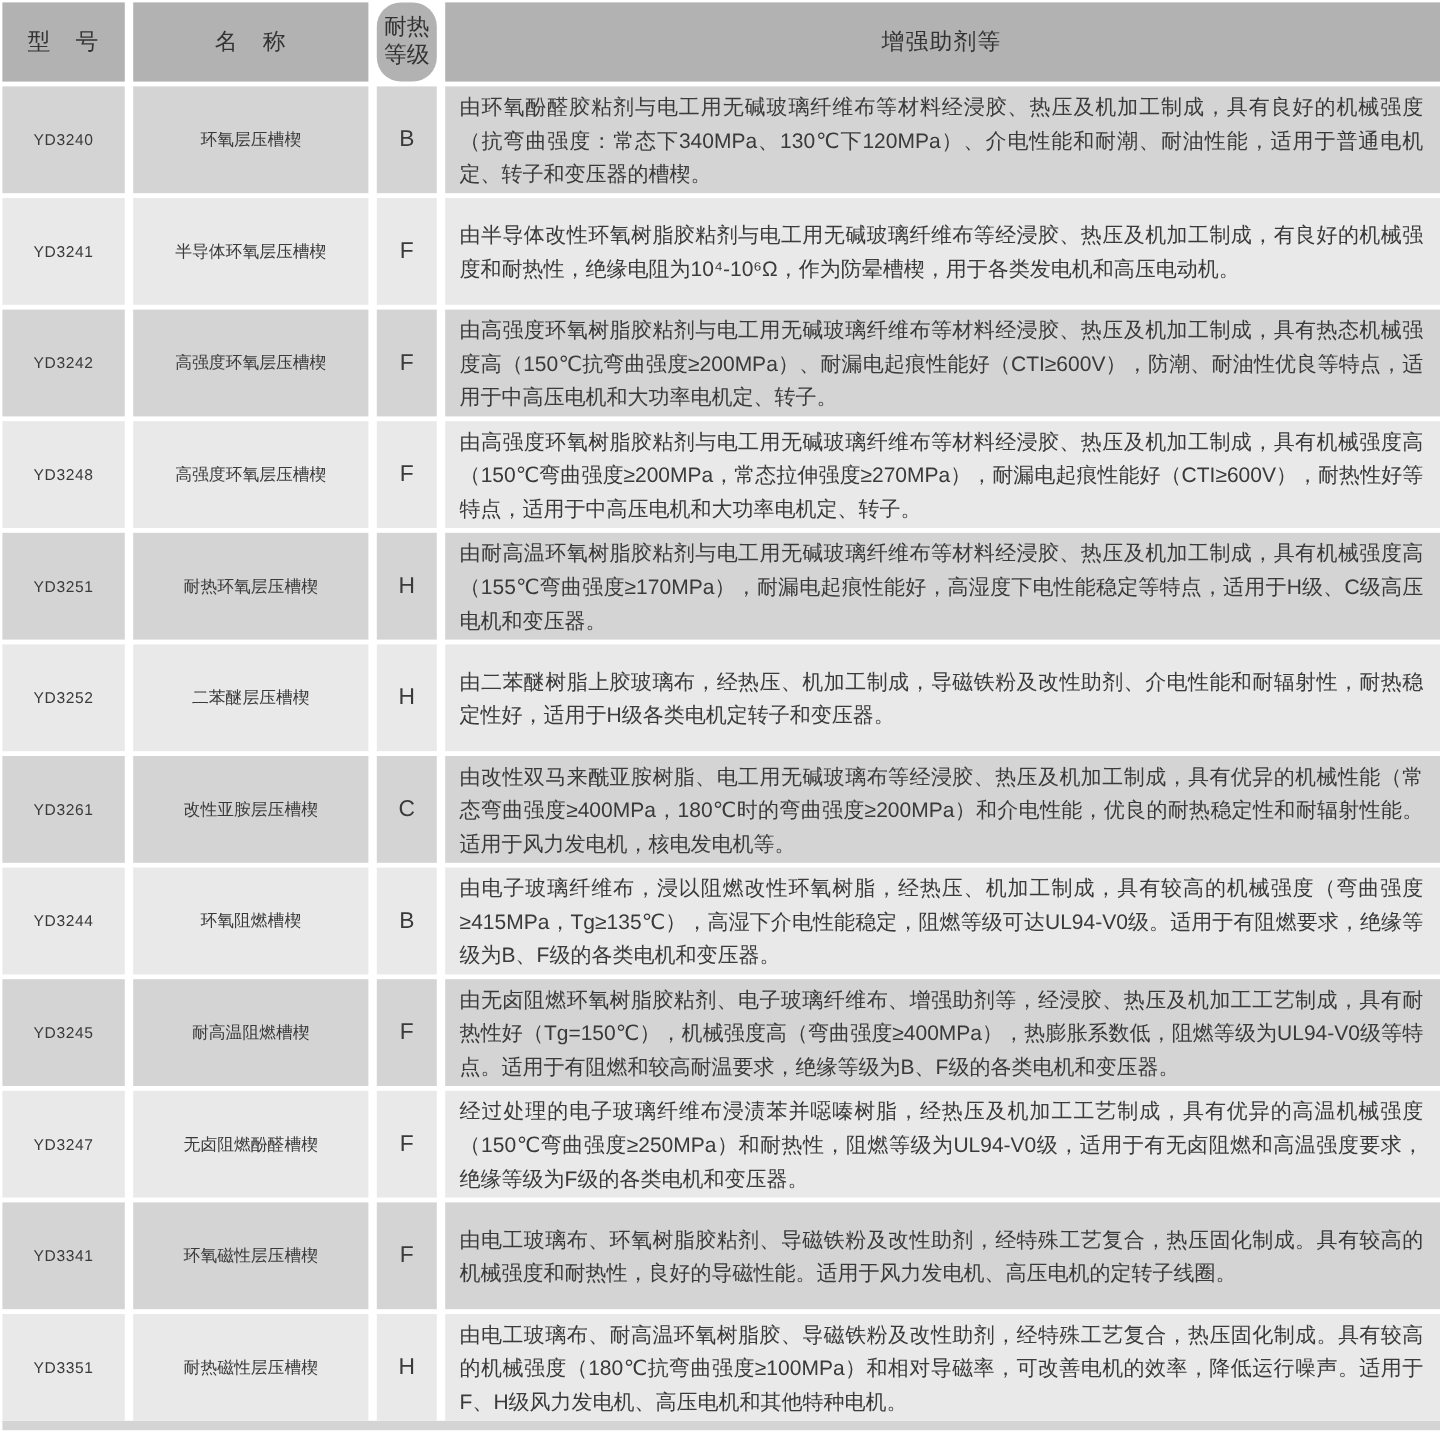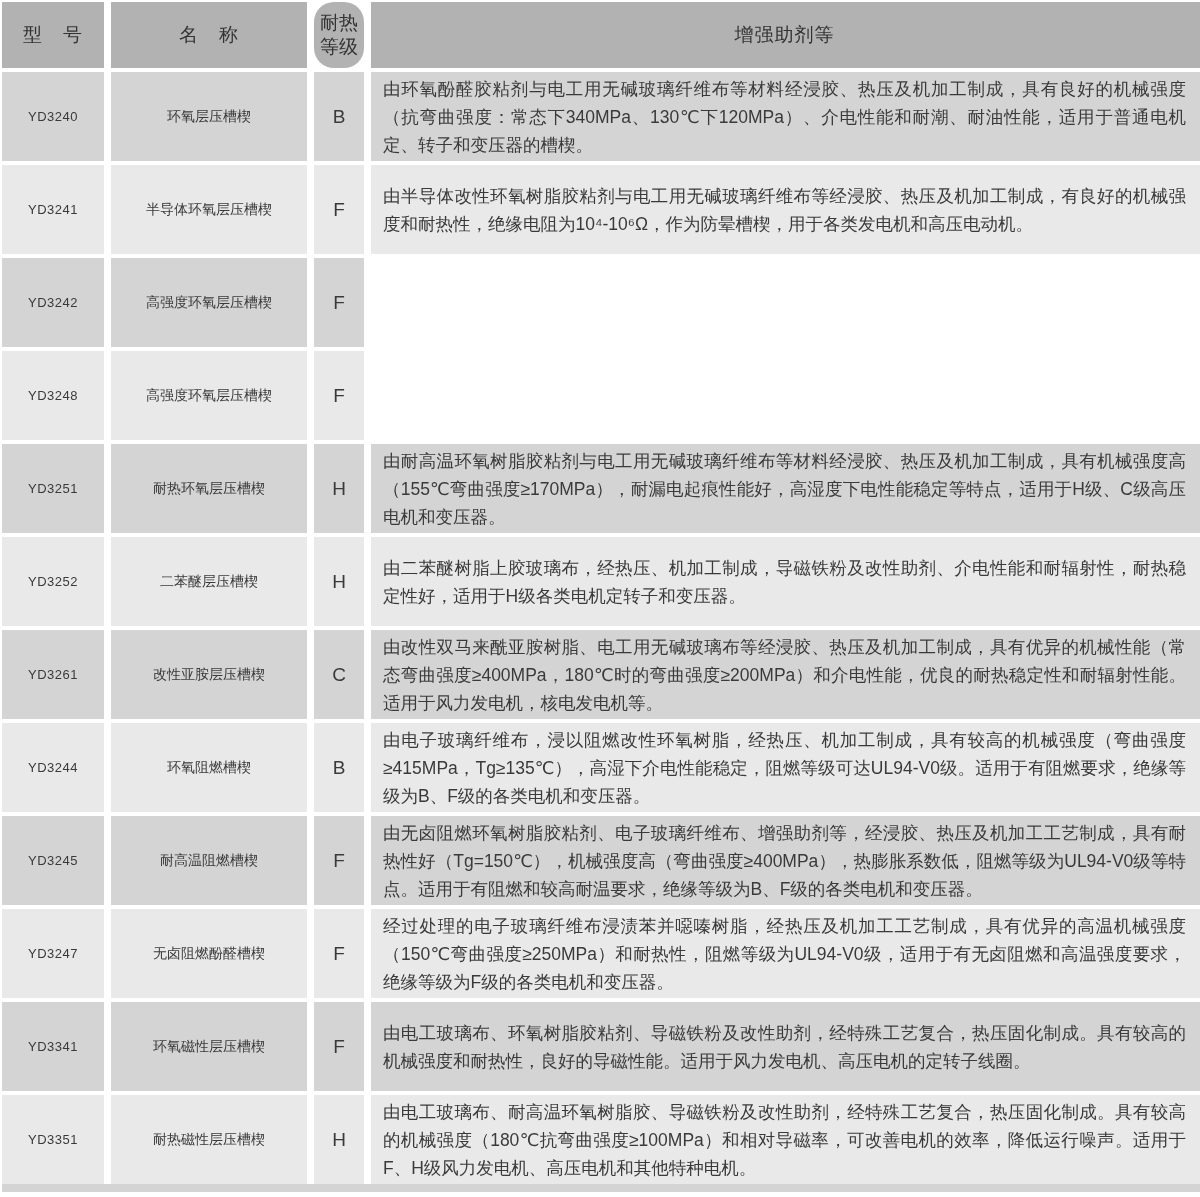--- a/index.html
+++ b/index.html
@@ -96,25 +96,31 @@
         <div class="cell name-cell">半导体环氧层压槽楔</div>
         <div class="cell grade-cell">F</div>
         <div class="cell desc-cell">
           <span class="desc-text">由半导体改性环氧树脂胶粘剂与电工用无碱玻璃纤维布等经浸胶、热压及机加工制成，有良好的机械强度和耐热性，绝缘电阻为10⁴-10⁶Ω，作为防晕槽楔，用于各类发电机和高压电动机。</span>
         </div>
       </div>
       <div class="row body-row odd">
         <div class="cell model-cell">YD3242</div>
         <div class="cell name-cell">高强度环氧层压槽楔</div>
         <div class="cell grade-cell">F</div>
+        <div class="cell desc-cell">
+          <span class="desc-text">由高强度环氧树脂胶粘剂与电工用无碱玻璃纤维布等材料经浸胶、热压及机加工制成，具有热态机械强度高（150℃抗弯曲强度≥200MPa）、耐漏电起痕性能好（CTI≥600V），防潮、耐油性优良等特点，适用于中高压电机和大功率电机定、转子。</span>
+        </div>
       </div>
       <div class="row body-row even">
         <div class="cell model-cell">YD3248</div>
         <div class="cell name-cell">高强度环氧层压槽楔</div>
         <div class="cell grade-cell">F</div>
+        <div class="cell desc-cell">
+          <span class="desc-text">由高强度环氧树脂胶粘剂与电工用无碱玻璃纤维布等材料经浸胶、热压及机加工制成，具有机械强度高（150℃弯曲强度≥200MPa，常态拉伸强度≥270MPa），耐漏电起痕性能好（CTI≥600V），耐热性好等特点，适用于中高压电机和大功率电机定、转子。</span>
+        </div>
       </div>
       <div class="row body-row odd">
         <div class="cell model-cell">YD3251</div>
         <div class="cell name-cell">耐热环氧层压槽楔</div>
         <div class="cell grade-cell">H</div>
         <div class="cell desc-cell">
           <span class="desc-text">由耐高温环氧树脂胶粘剂与电工用无碱玻璃纤维布等材料经浸胶、热压及机加工制成，具有机械强度高（155℃弯曲强度≥170MPa），耐漏电起痕性能好，高湿度下电性能稳定等特点，适用于H级、C级高压电机和变压器。</span>
         </div>
       </div>
       <div class="row body-row even">

